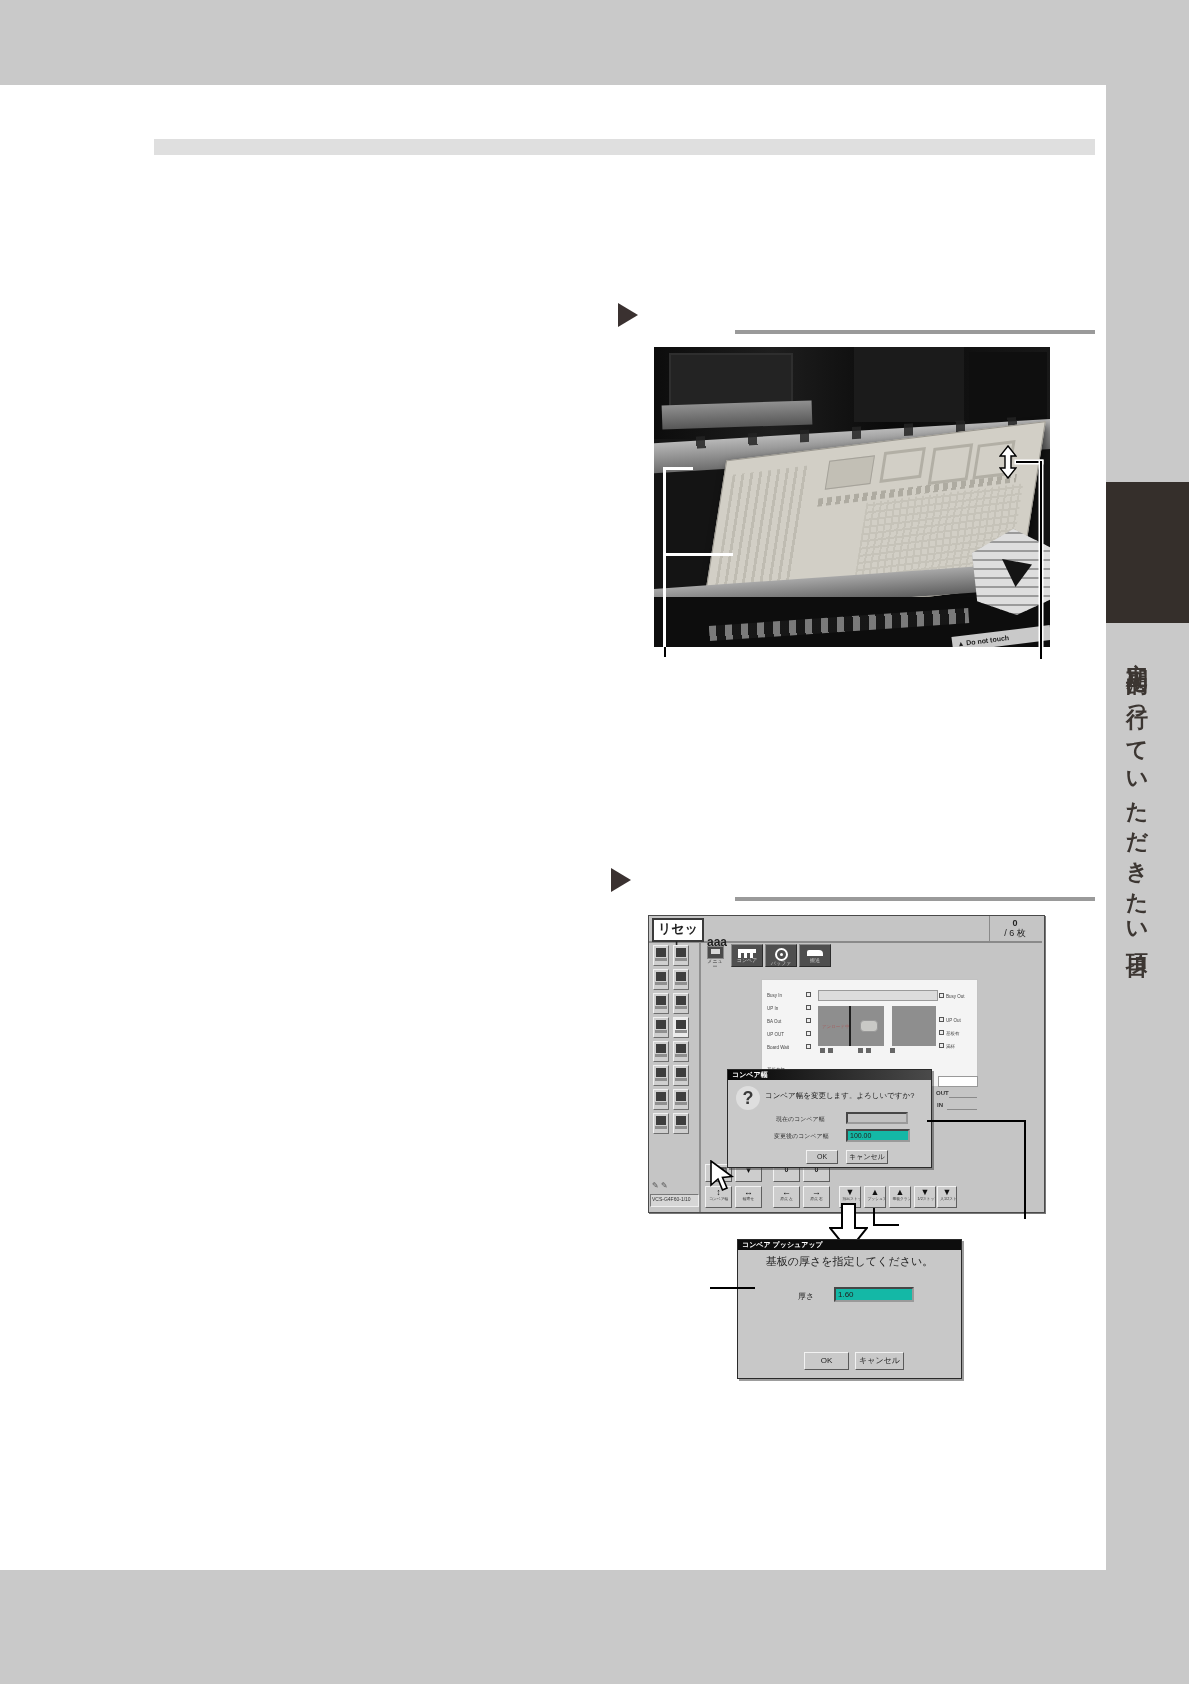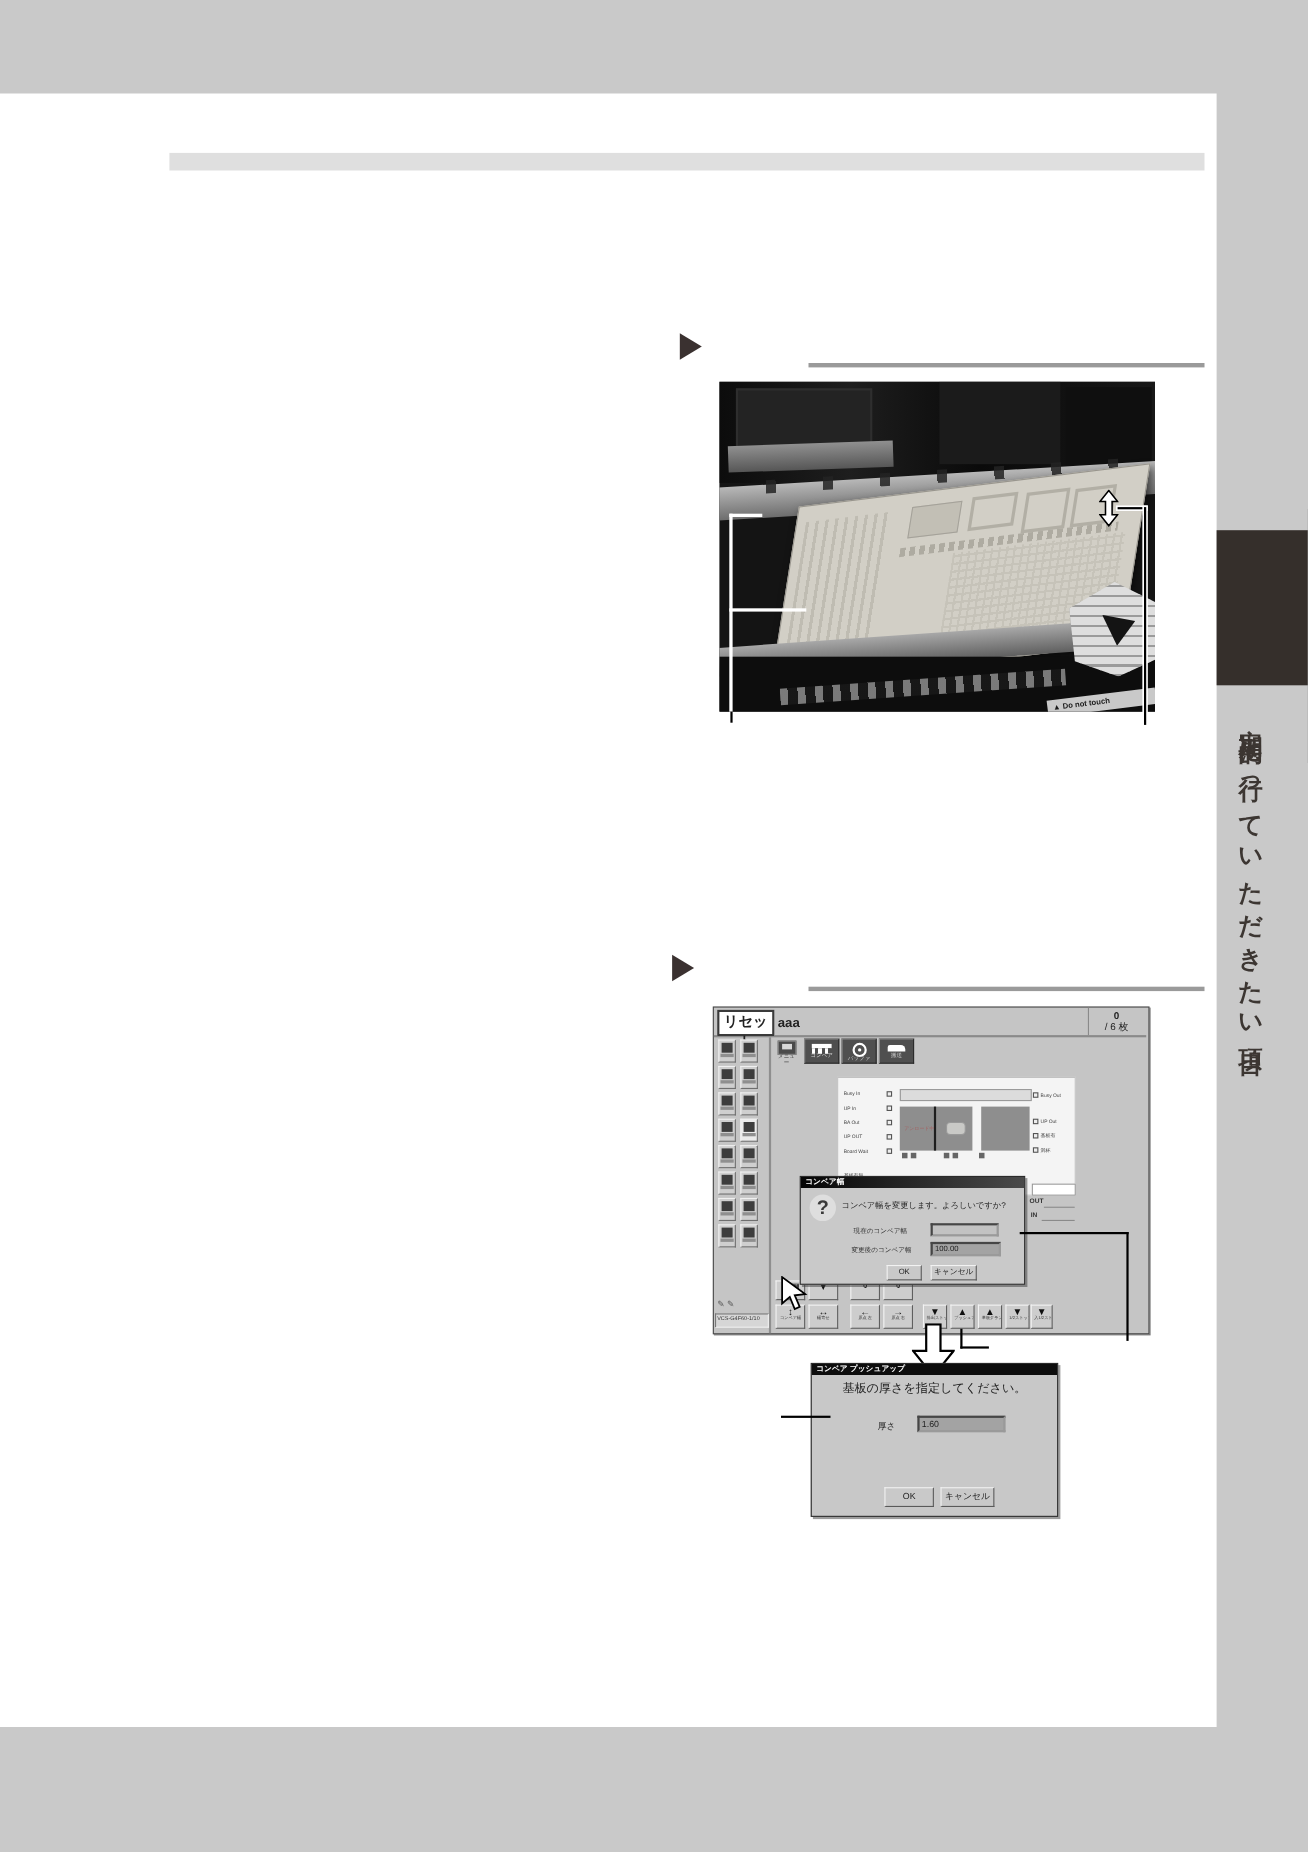--- a/index.html
+++ b/index.html
@@ -39,21 +39,21 @@
   .panel{background:#f4f4f4;border:1px solid #c2c2c2;}
   .tinylabel{font-size:5px;line-height:6px;color:#444;white-space:nowrap;transform:scale(.9);transform-origin:left center;}
   .chk{width:5px;height:5px;background:#ededed;border:1px solid #555;box-sizing:border-box;}
   .blk{background:#8e8e8e;}
   .btn3d{background:#c9c9c9;border:1px solid;border-color:#f2f2f2 #5a5a5a #5a5a5a #f2f2f2;box-sizing:border-box;
          font-size:7px;text-align:center;color:#222;}
   .tbtn{background:#cdcdcd;border:1px solid;border-color:#f2f2f2 #5f5f5f #5f5f5f #f2f2f2;box-sizing:border-box;
         text-align:center;overflow:hidden;}
   .tbtn .tico{font-size:9px;line-height:10px;font-weight:700;color:#111;display:block;}
   .tbtn .tlbl{display:block;font-size:5px;line-height:5px;color:#333;transform:scale(.75);transform-origin:center top;white-space:nowrap;}
-  .field{background:#a3a3a3;border:2px inset #9a9a9a;box-sizing:border-box;font-size:7px;line-height:9px;padding-left:2px;}
+  .field{background:#14b8a6;border:2px inset #9a9a9a;box-sizing:border-box;font-size:7px;line-height:9px;padding-left:2px;}
   .field.disabled{background:#c2c2c2;}
   .dlg{background:#c9c9c9;border:1px solid #2a2a2a;box-shadow:2px 2px 0 rgba(60,60,60,.5);}
   .dlg-title{color:#fff;font-size:7px;line-height:10px;padding-left:4px;font-weight:700;white-space:nowrap;overflow:hidden;}
   .d1-title{background:linear-gradient(90deg,#050505,#4a4a4a);}
   .d2-title{background:#0d0d0d;}
   .qmark{width:24px;height:24px;border-radius:50%;background:#dedede;text-align:center;
          font-weight:700;font-size:18px;line-height:24px;color:#3a3a3a;}
   .statusbox{background:#d6d6d6;border:1px solid;border-color:#777 #eee #eee #777;font-size:5px;line-height:9px;
              white-space:nowrap;overflow:hidden;color:#333;padding-left:1px;}
 </style>
@@ -108,21 +108,21 @@
   <div class="abs co-outlined" style="left:1016px;top:461px;width:26px;height:2px;"></div>
   <div class="abs co-outlined" style="left:1040px;top:461px;width:2px;height:198px;"></div>
 
   <div class="abs marker" style="left:611px;top:868px;"></div>
   <div class="abs rule" style="left:735px;top:897px;width:360px;height:4px;"></div>
 
   <div class="abs app-window" style="left:648px;top:915px;width:395px;height:296px;">
 
     <div class="abs w-titlebar" style="left:0;top:0;width:393px;height:25px;">
       <div class="abs w-reset" style="left:3px;top:2px;width:48px;height:20px;">リセット</div>
-      <div class="abs w-prog" style="left:58px;top:7px;">aaa</div>
+      <div class="abs w-prog" style="left:58px;top:19px;">aaa</div>
       <div class="abs" style="left:340px;top:0;width:1px;height:25px;background:#8a8a8a;"></div>
       <div class="abs w-count" style="left:341px;top:2px;width:50px;">
         <span>0</span><br>
         <span style="font-weight:400;">/ 6 枚</span>
       </div>
     </div>
 
     <div class="abs w-sidebar" style="left:0;top:27px;width:50px;height:269px;">
       <div style="display:grid;grid-template-columns:16px 16px;gap:3px 4px;padding:2px 0 0 4px;">
         <div class="sbtn">

